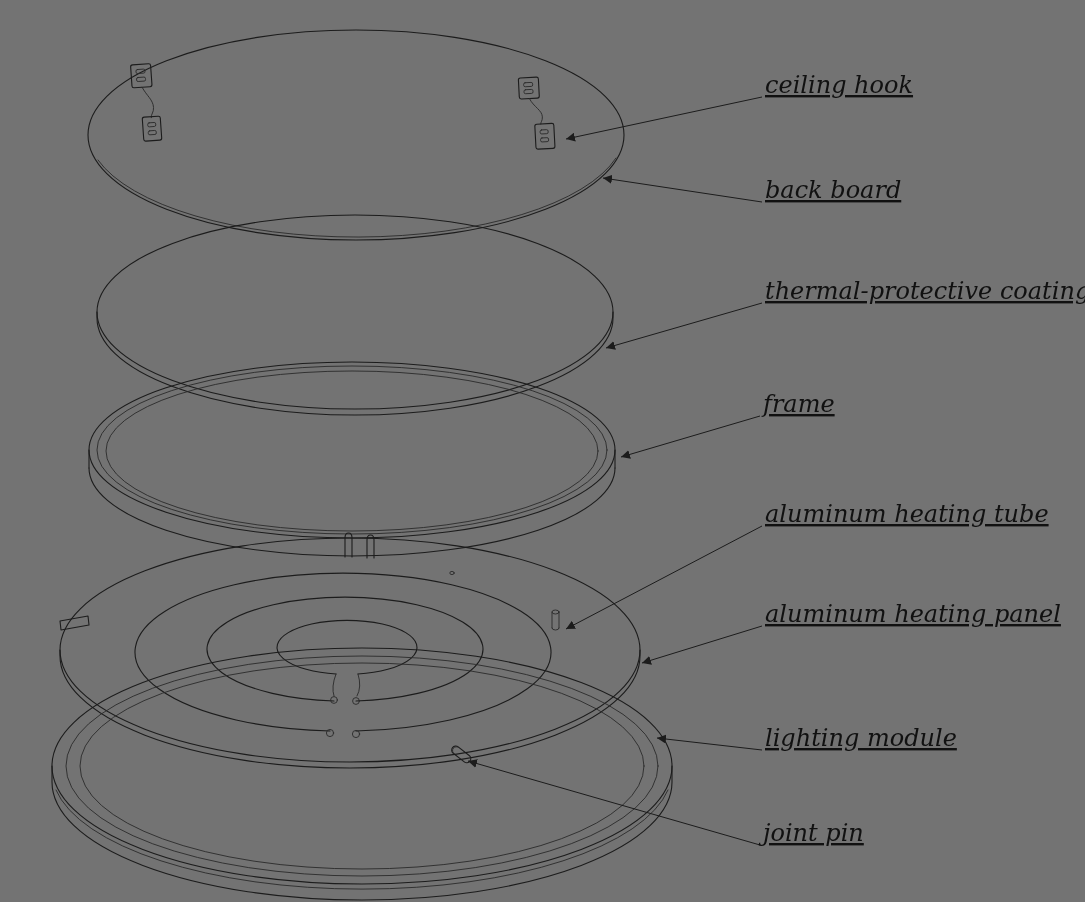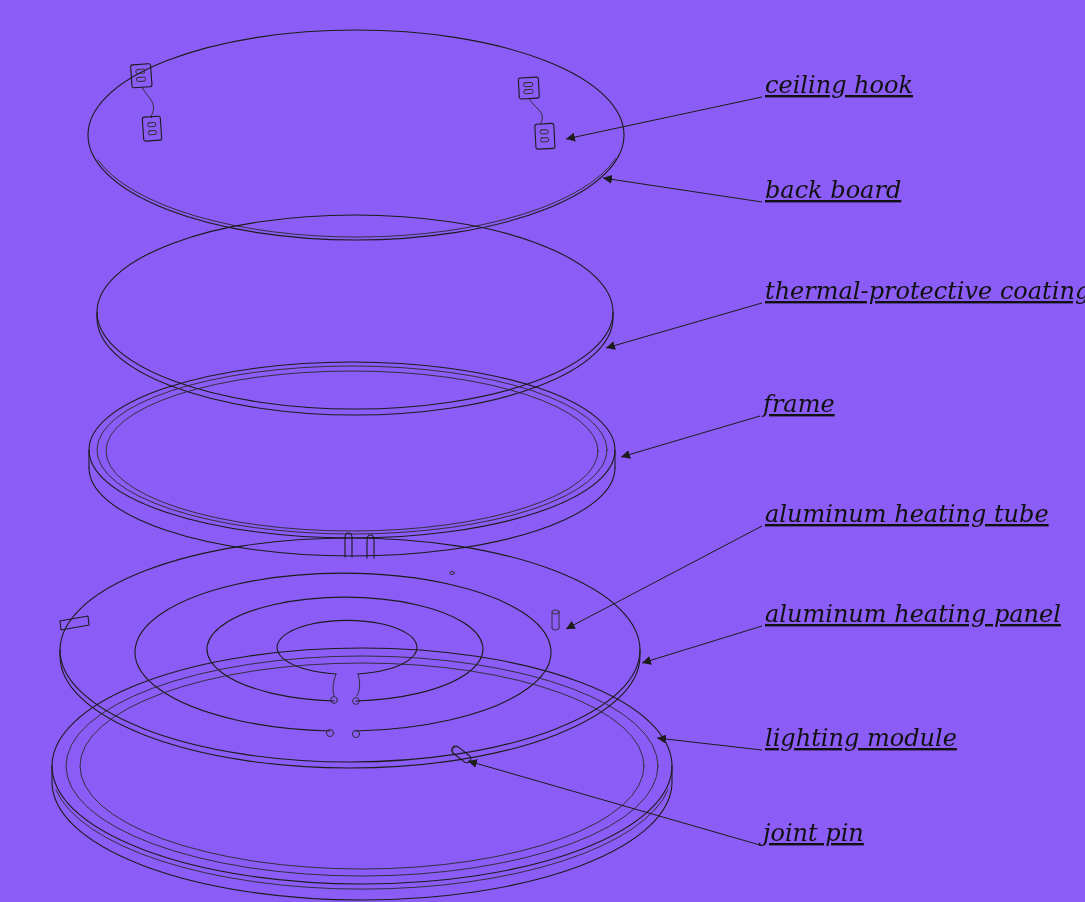--- a/index.html
+++ b/index.html
@@ -5,21 +5,21 @@
   html, body {
     margin: 0;
     padding: 0;
     background: #ffffff;
     font-family: "DejaVu Serif", "Liberation Serif", serif;
   }
   .canvas {
     position: relative;
     width: 1085px;
     height: 902px;
-    background: #8b5cf6;
+    background: #737373;
     overflow: hidden;
   }
   svg { display: block; }
   .ink {
     stroke: #1c1c1c;
     fill: none;
     stroke-width: 1.1;
     stroke-linecap: round;
     stroke-linejoin: round;
   }

